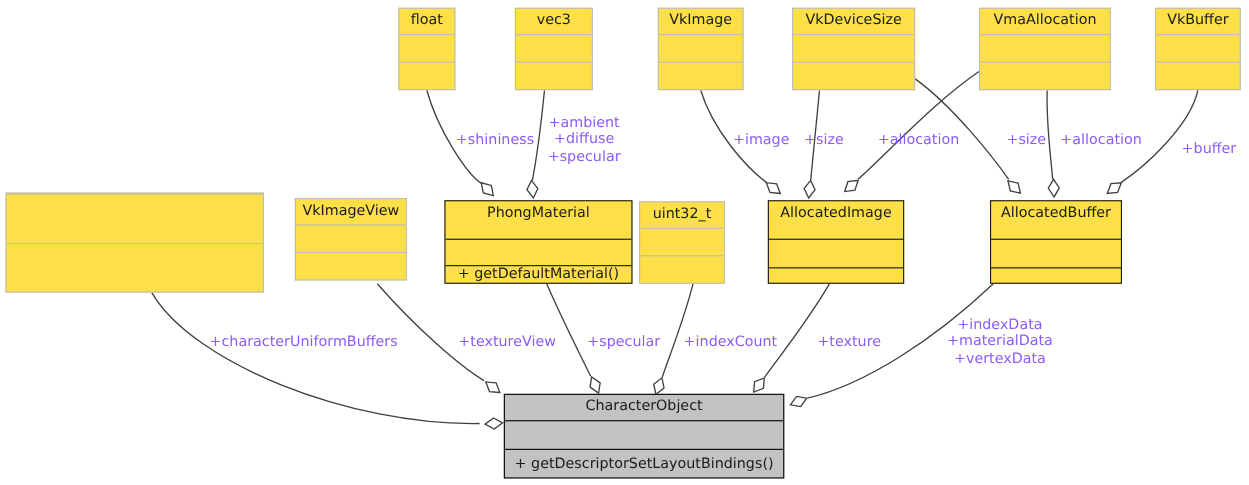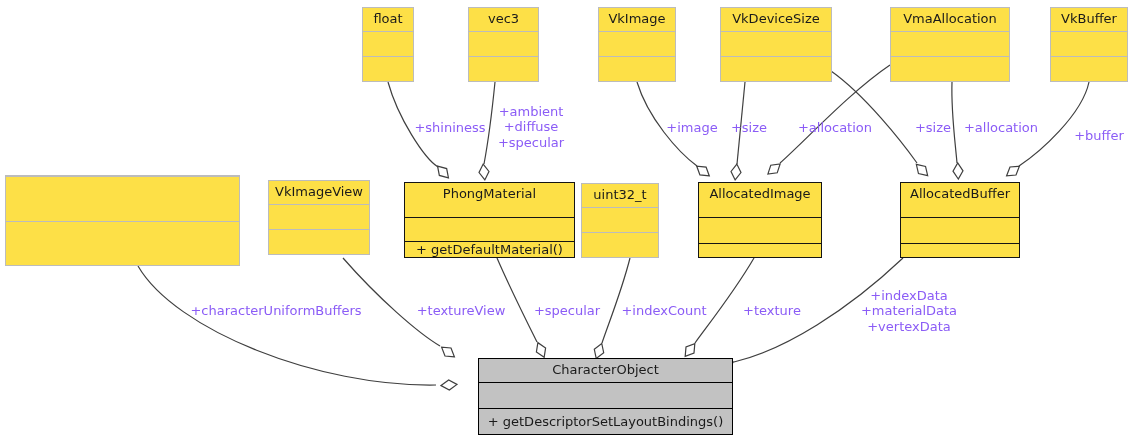--- a/index.html
+++ b/index.html
@@ -31,21 +31,21 @@
     line-height:1.25;
   }
   .uml-class .cmp{
     flex:1 1 0;
     border-top:1px solid var(--bc);
     display:flex;align-items:center;justify-content:center;
     white-space:nowrap;
     text-align:right;
   }
   .uml-class.documented{--bc:#151515;border-width:1.5px;gap:11px;}
-  .uml-class.main{--bc:#000000;border-width:1.6px;background:#c2c2c2;margin-left:20px;}
+  .uml-class.main{--bc:#000000;border-width:1.6px;background:#c2c2c2;}
 
   .edge-label{
     position:absolute;
     transform:translate(-50%,-50%);
     white-space:pre-line;
     text-align:center;
     line-height:1.18;
     color:#8b5cf6;
   }
 </style>

